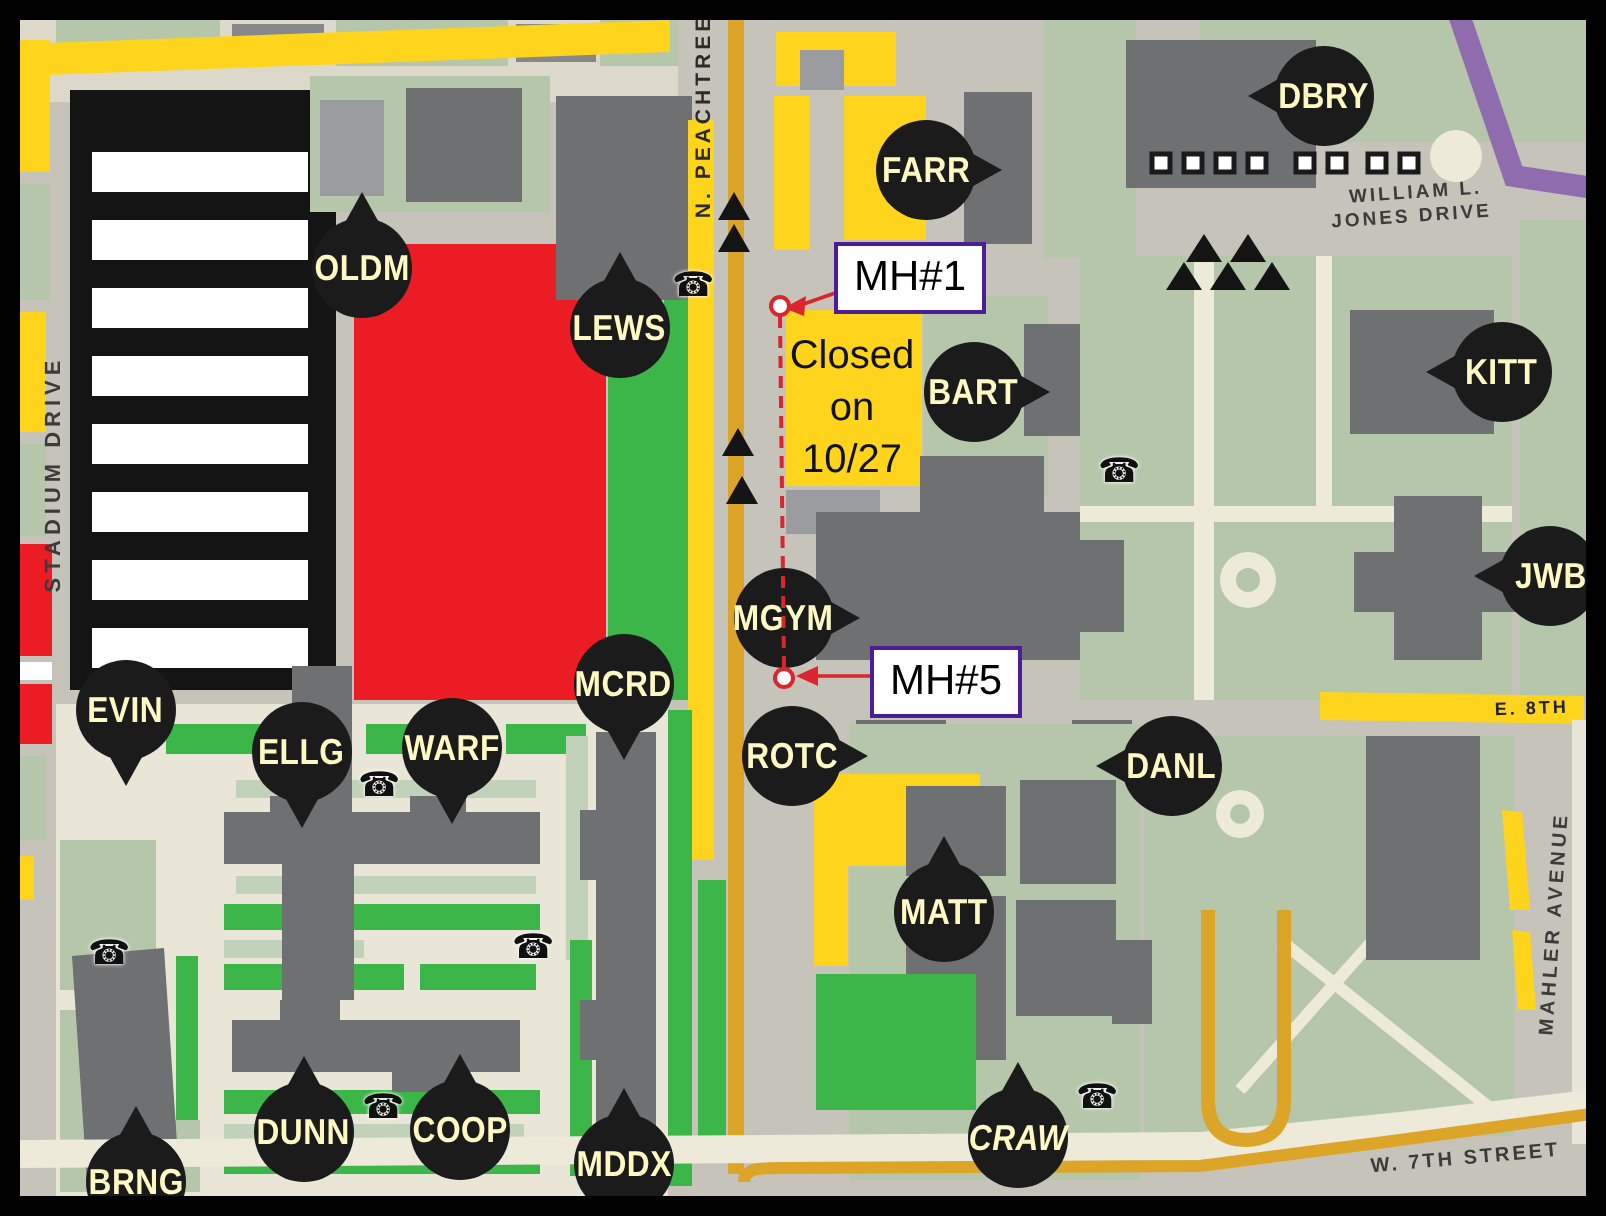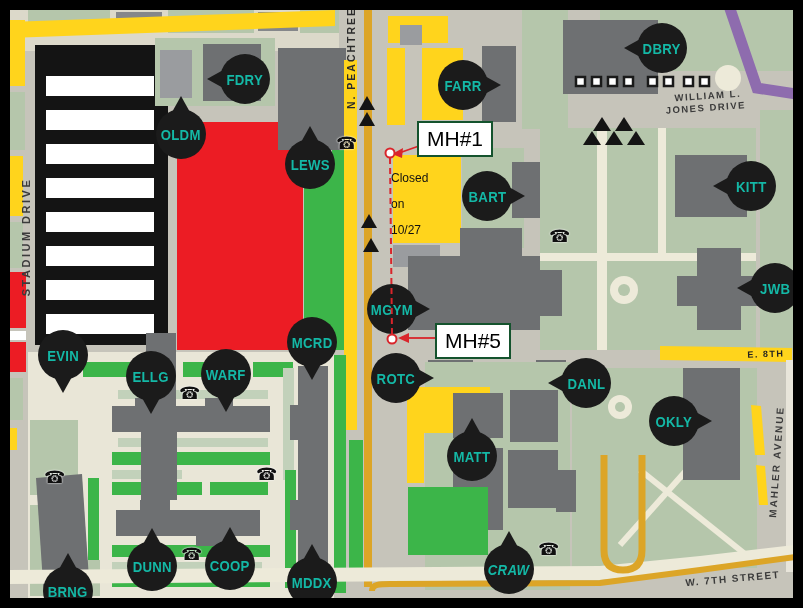--- a/index.html
+++ b/index.html
@@ -5,39 +5,39 @@
   html,body{margin:0;padding:0;background:#fff;}
   .stage{position:relative;width:803px;height:608px;overflow:hidden;background:#c6c4ba;
          font-family:"Liberation Sans",sans-serif;}
   .stage svg{position:absolute;left:0;top:0;}
   #base-svg{z-index:1;}
   #anno-svg{z-index:20;pointer-events:none;}
   #phones{position:absolute;inset:0;z-index:6;}
   #pins{position:absolute;inset:0;z-index:10;}
   .phone{position:absolute;font-size:17px;color:#101010;font-family:"DejaVu Sans",sans-serif;
          text-shadow:0 0 2px #ffffff,0 0 1px #ffffff;}
-  .pin{position:absolute;width:50px;height:50px;border-radius:50%;background:#1b1b1b;color:#14b8a6;
-       display:flex;align-items:center;justify-content:center;font-weight:bold;font-size:15px;
+  .pin{position:absolute;width:50px;height:50px;border-radius:50%;background:#1b1b1b;color:#fef9c3;
+       display:flex;align-items:center;justify-content:center;font-weight:bold;font-size:18px;
        letter-spacing:.3px;}
   .pin .lbl{transform:scaleX(.88);white-space:nowrap;}
   .tail{position:absolute;width:0;height:0;}
   .tail-up{left:50%;top:-13px;transform:translateX(-50%);
     border-left:10px solid transparent;border-right:10px solid transparent;border-bottom:18px solid #1b1b1b;}
   .tail-down{left:50%;bottom:-13px;transform:translateX(-50%);
     border-left:10px solid transparent;border-right:10px solid transparent;border-top:18px solid #1b1b1b;}
   .tail-left{top:50%;left:-13px;transform:translateY(-50%);
     border-top:10px solid transparent;border-bottom:10px solid transparent;border-right:18px solid #1b1b1b;}
   .tail-right{top:50%;right:-13px;transform:translateY(-50%);
     border-top:10px solid transparent;border-bottom:10px solid transparent;border-left:18px solid #1b1b1b;}
-  .callout{position:absolute;background:#ffffff;border:2px solid #14532d;color:#000;
+  .callout{position:absolute;background:#ffffff;border:2px solid #4c1d95;color:#000;
            font-size:21px;display:flex;align-items:center;justify-content:center;z-index:30;}
   #mh1-box{left:417px;top:121px;width:72px;height:32px;}
   #mh2-box{left:435px;top:323px;width:72px;height:32px;}
-  .closed-note{position:absolute;left:391px;top:165px;width:70px;text-align:left;
-               font-size:12px;line-height:26px;color:#111;z-index:5;}
+  .closed-note{position:absolute;left:391px;top:165px;width:70px;text-align:center;
+               font-size:20px;line-height:26px;color:#111;z-index:5;}
 </style>
 </head>
 <body>
 
 <div class="stage">
 
   <svg id="base-svg" width="803" height="608" viewBox="0 0 803 608">
 
     <rect x="0" y="0" width="803" height="608" fill="#c6c4ba"></rect>
 
@@ -252,24 +252,20 @@
       <span class="phone" style="left: 336px; top: 133px;">☎︎</span>
       <span class="phone" style="left: 549px; top: 226px;">☎︎</span>
       <span class="phone" style="left: 179px; top: 383px;">☎︎</span>
       <span class="phone" style="left: 44px; top: 467px;">☎︎</span>
       <span class="phone" style="left: 256px; top: 464px;">☎︎</span>
       <span class="phone" style="left: 181px; top: 544px;">☎︎</span>
       <span class="phone" style="left: 538px; top: 539px;">☎︎</span>
     </div>
 
   <div id="pins">
-      <div class="pin" style="left: 220px; top: 54px;">
-        <div class="tail tail-left"></div>
-        <span class="lbl">FDRY</span>
-      </div>
       <div class="pin" style="left: 156px; top: 109px;">
         <div class="tail tail-up"></div>
         <span class="lbl">OLDM</span>
       </div>
       <div class="pin" style="left: 285px; top: 139px;">
         <div class="tail tail-up"></div>
         <span class="lbl">LEWS</span>
       </div>
       <div class="pin" style="left: 438px; top: 60px;">
         <div class="tail tail-right"></div>
@@ -311,24 +307,20 @@
         <div class="tail tail-down"></div>
         <span class="lbl">ELLG</span>
       </div>
       <div class="pin" style="left: 201px; top: 349px;">
         <div class="tail tail-down"></div>
         <span class="lbl">WARF</span>
       </div>
       <div class="pin" style="left: 561px; top: 358px;">
         <div class="tail tail-left"></div>
         <span class="lbl">DANL</span>
-      </div>
-      <div class="pin" style="left: 649px; top: 396px;">
-        <div class="tail tail-right"></div>
-        <span class="lbl">OKLY</span>
       </div>
       <div class="pin" style="left: 447px; top: 431px;">
         <div class="tail tail-up"></div>
         <span class="lbl">MATT</span>
       </div>
       <div class="pin" style="left: 484px; top: 544px; font-style: italic;">
         <div class="tail tail-up"></div>
         <span class="lbl">CRAW</span>
       </div>
       <div class="pin" style="left: 205px; top: 540px;">

